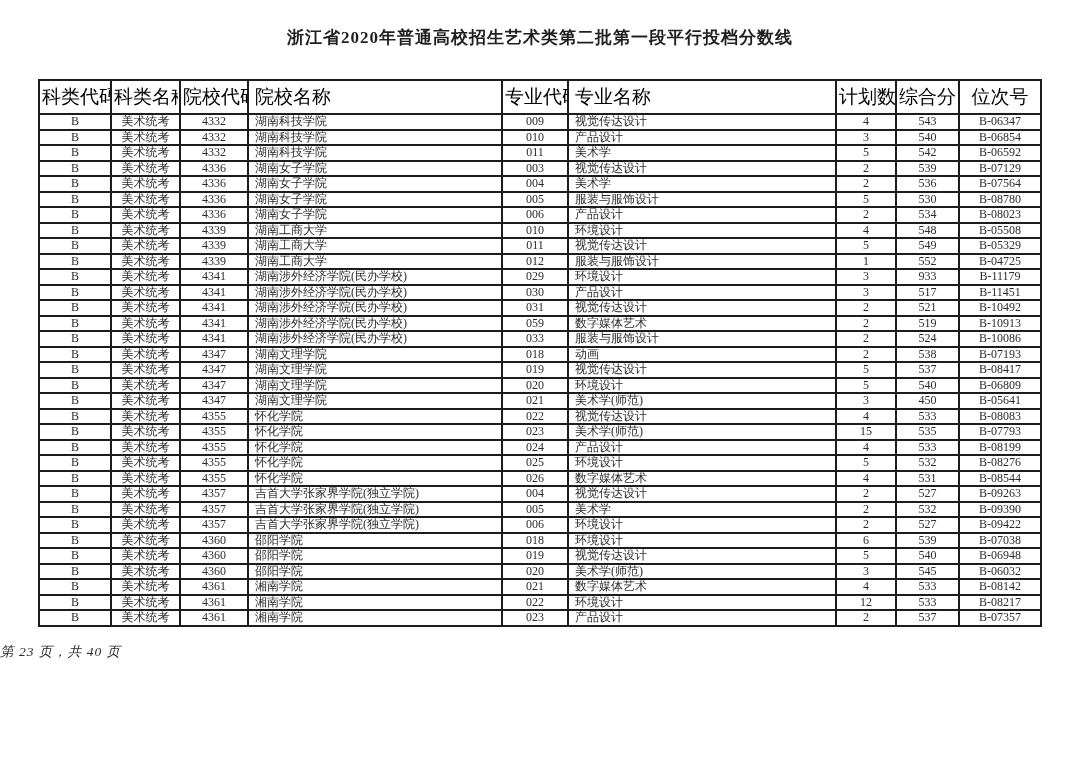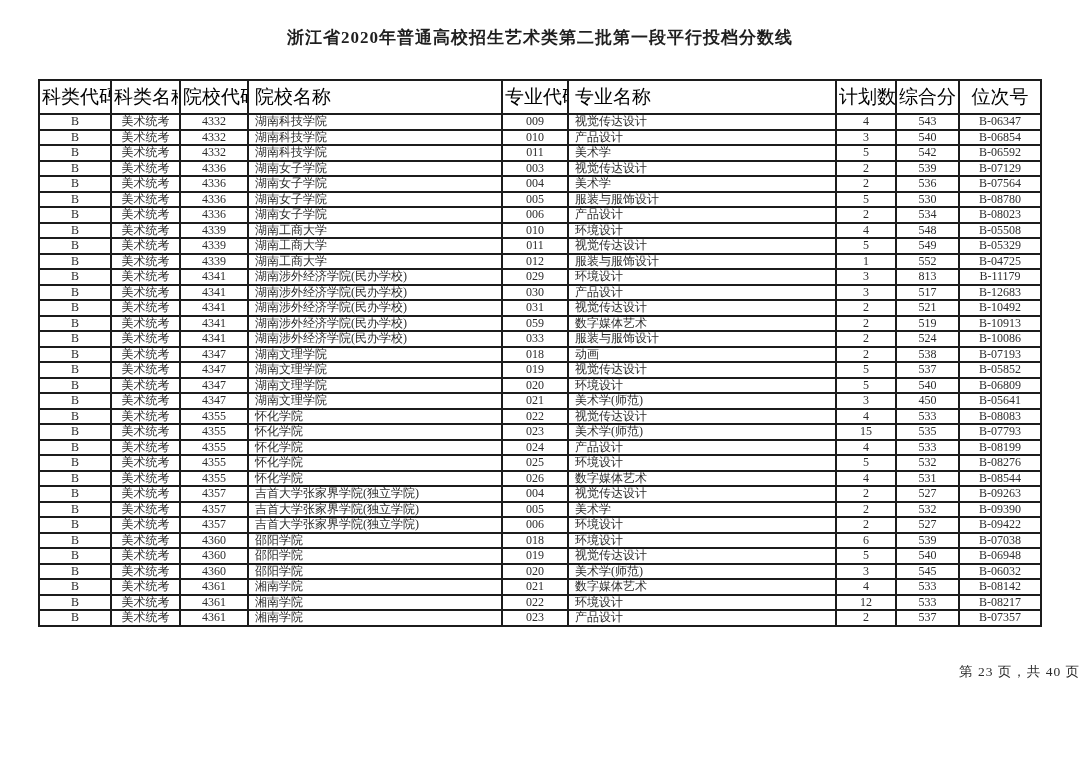--- a/index.html
+++ b/index.html
@@ -64,25 +64,26 @@
   .col-9 { width: 76px; }
   
   table.score-table th:nth-child(4),
   table.score-table td:nth-child(4),
   table.score-table th:nth-child(6),
   table.score-table td:nth-child(6) {
     text-align: left;
     padding-left: 6px;
   }
   .doc-footer {
-    text-align: right;
-    margin-top: 36px;
+    text-align: left;
+    margin-top: 16px;
     font-size: 13.5px;
     color: #2b2b2b;
     letter-spacing: 1px;
+    font-style: italic;
   }
 </style>
 </head>
 <body>
 
 <div class="page">
 
   <h1 class="doc-title">浙江省2020年普通高校招生艺术类第二批第一段平行投档分数线</h1>
 
   <table class="score-table">
@@ -211,33 +212,33 @@
       <td>B-04725</td>
     </tr>
         <tr>
       <td>B</td>
       <td>美术统考</td>
       <td>4341</td>
       <td>湖南涉外经济学院(民办学校)</td>
       <td>029</td>
       <td>环境设计</td>
       <td>3</td>
-      <td>813</td>
+      <td>933</td>
       <td>B-11179</td>
     </tr>
         <tr>
       <td>B</td>
       <td>美术统考</td>
       <td>4341</td>
       <td>湖南涉外经济学院(民办学校)</td>
       <td>030</td>
       <td>产品设计</td>
       <td>3</td>
       <td>517</td>
-      <td>B-12683</td>
+      <td>B-11451</td>
     </tr>
         <tr>
       <td>B</td>
       <td>美术统考</td>
       <td>4341</td>
       <td>湖南涉外经济学院(民办学校)</td>
       <td>031</td>
       <td>视觉传达设计</td>
       <td>2</td>
       <td>521</td>
@@ -278,21 +279,21 @@
     </tr>
         <tr>
       <td>B</td>
       <td>美术统考</td>
       <td>4347</td>
       <td>湖南文理学院</td>
       <td>019</td>
       <td>视觉传达设计</td>
       <td>5</td>
       <td>537</td>
-      <td>B-05852</td>
+      <td>B-08417</td>
     </tr>
         <tr>
       <td>B</td>
       <td>美术统考</td>
       <td>4347</td>
       <td>湖南文理学院</td>
       <td>020</td>
       <td>环境设计</td>
       <td>5</td>
       <td>540</td>

